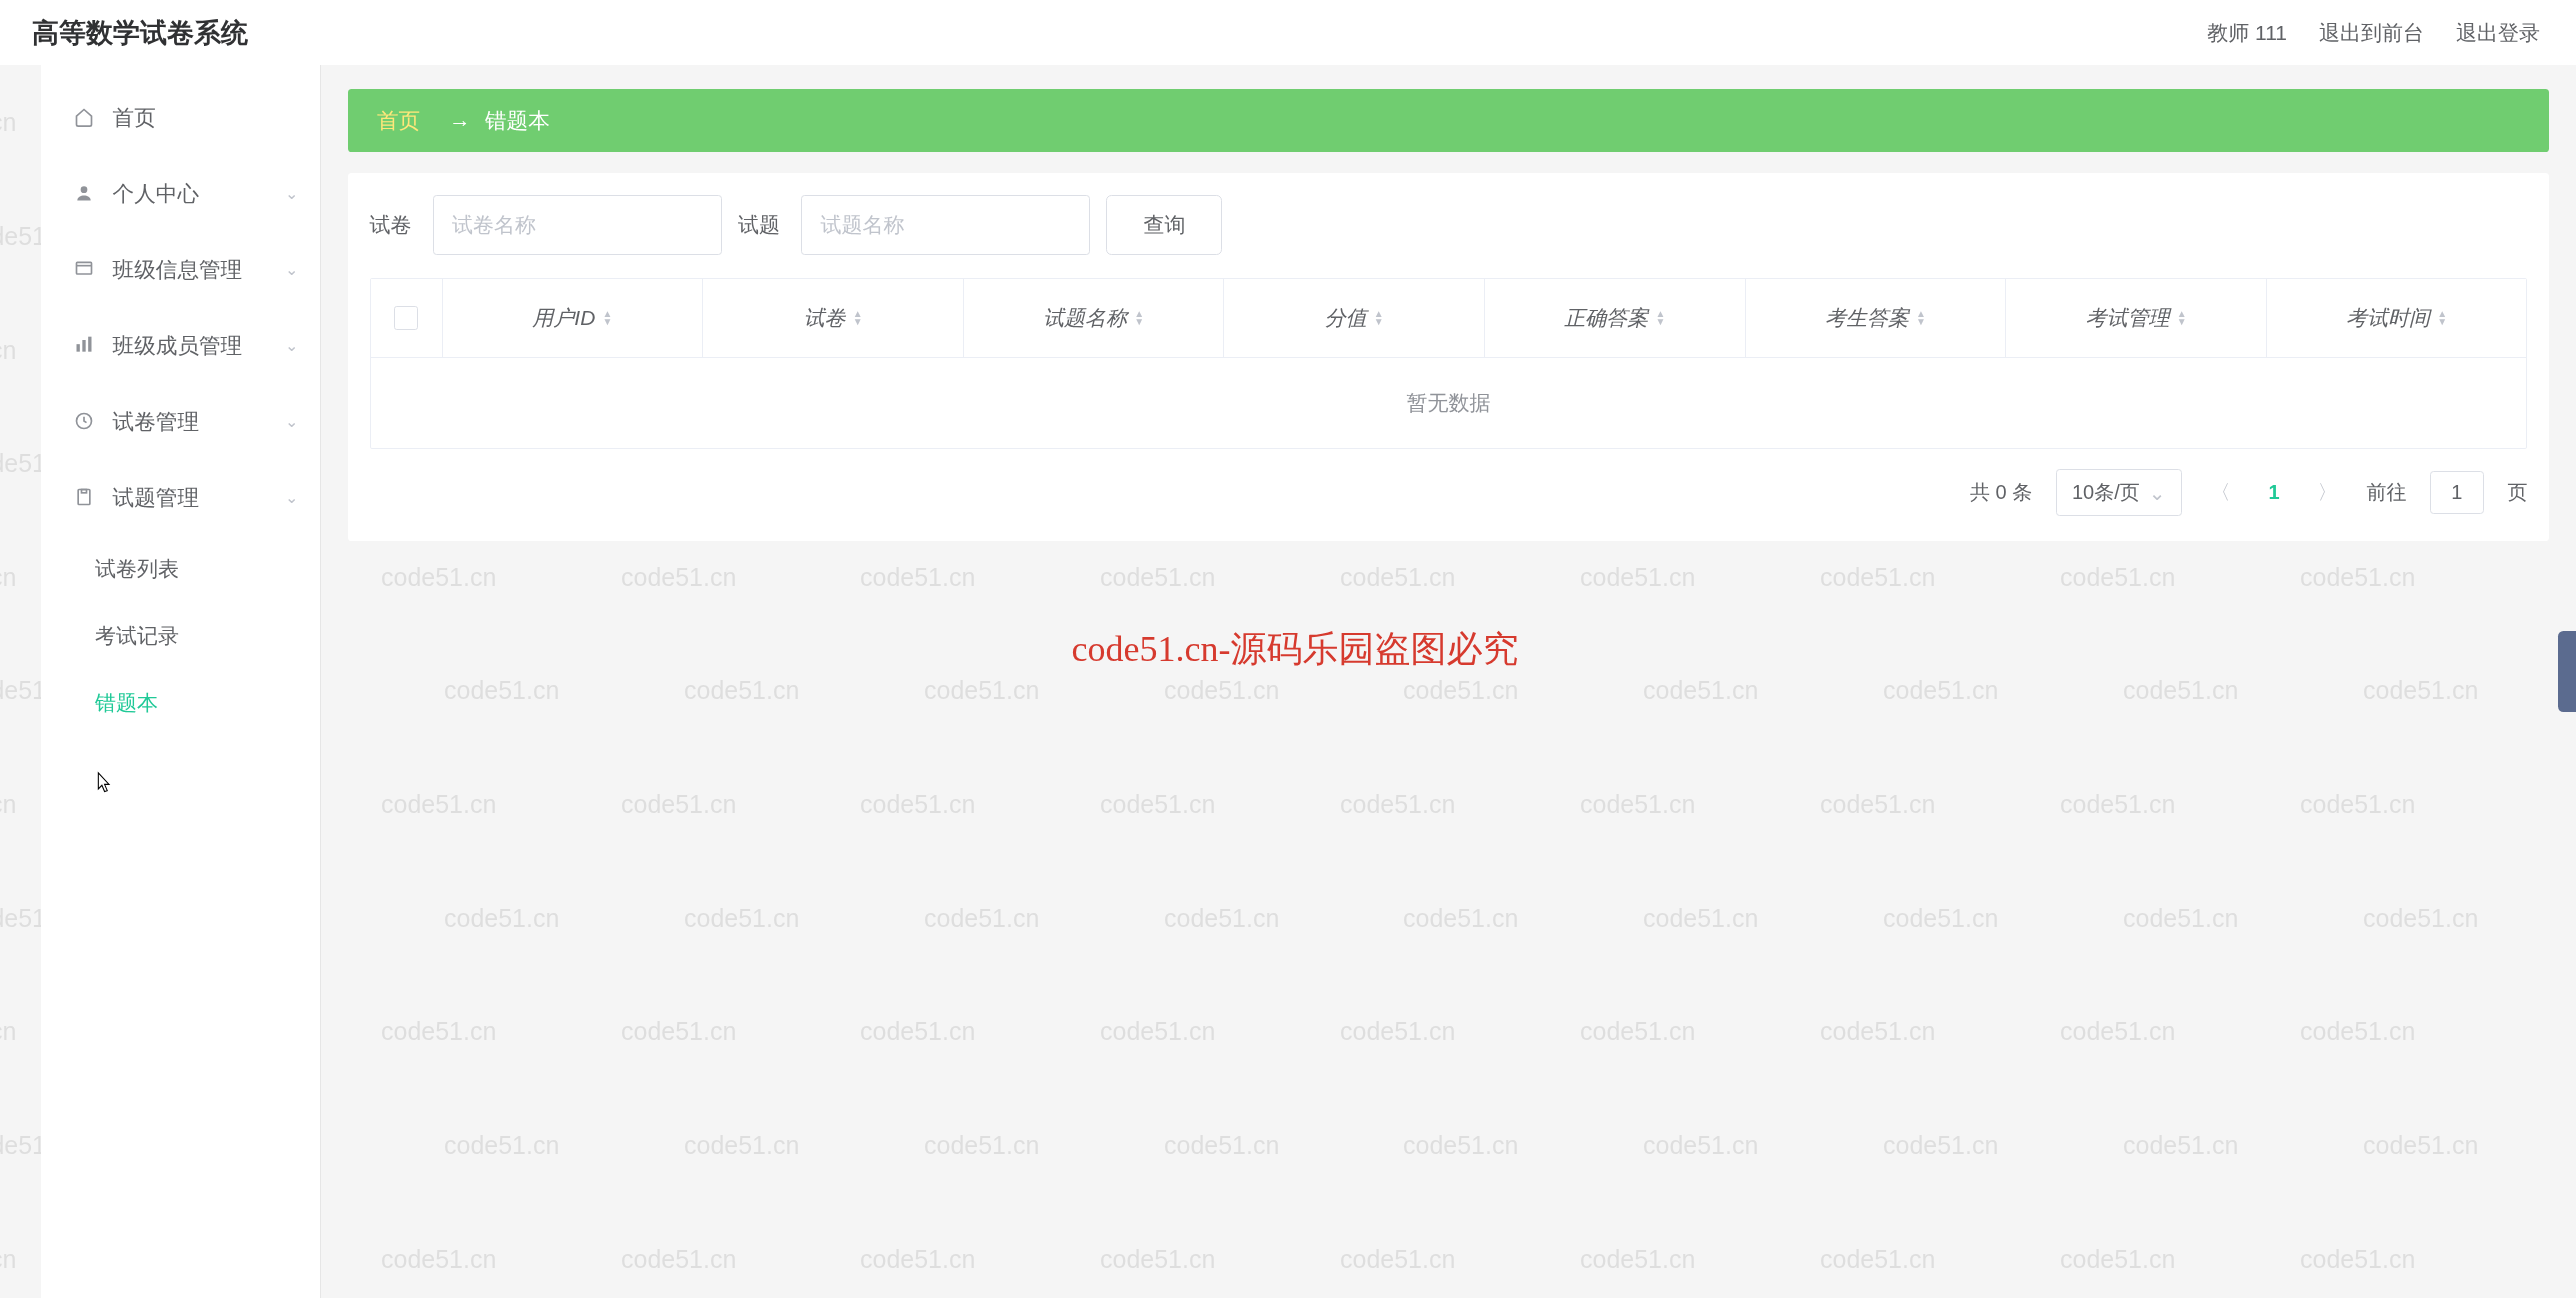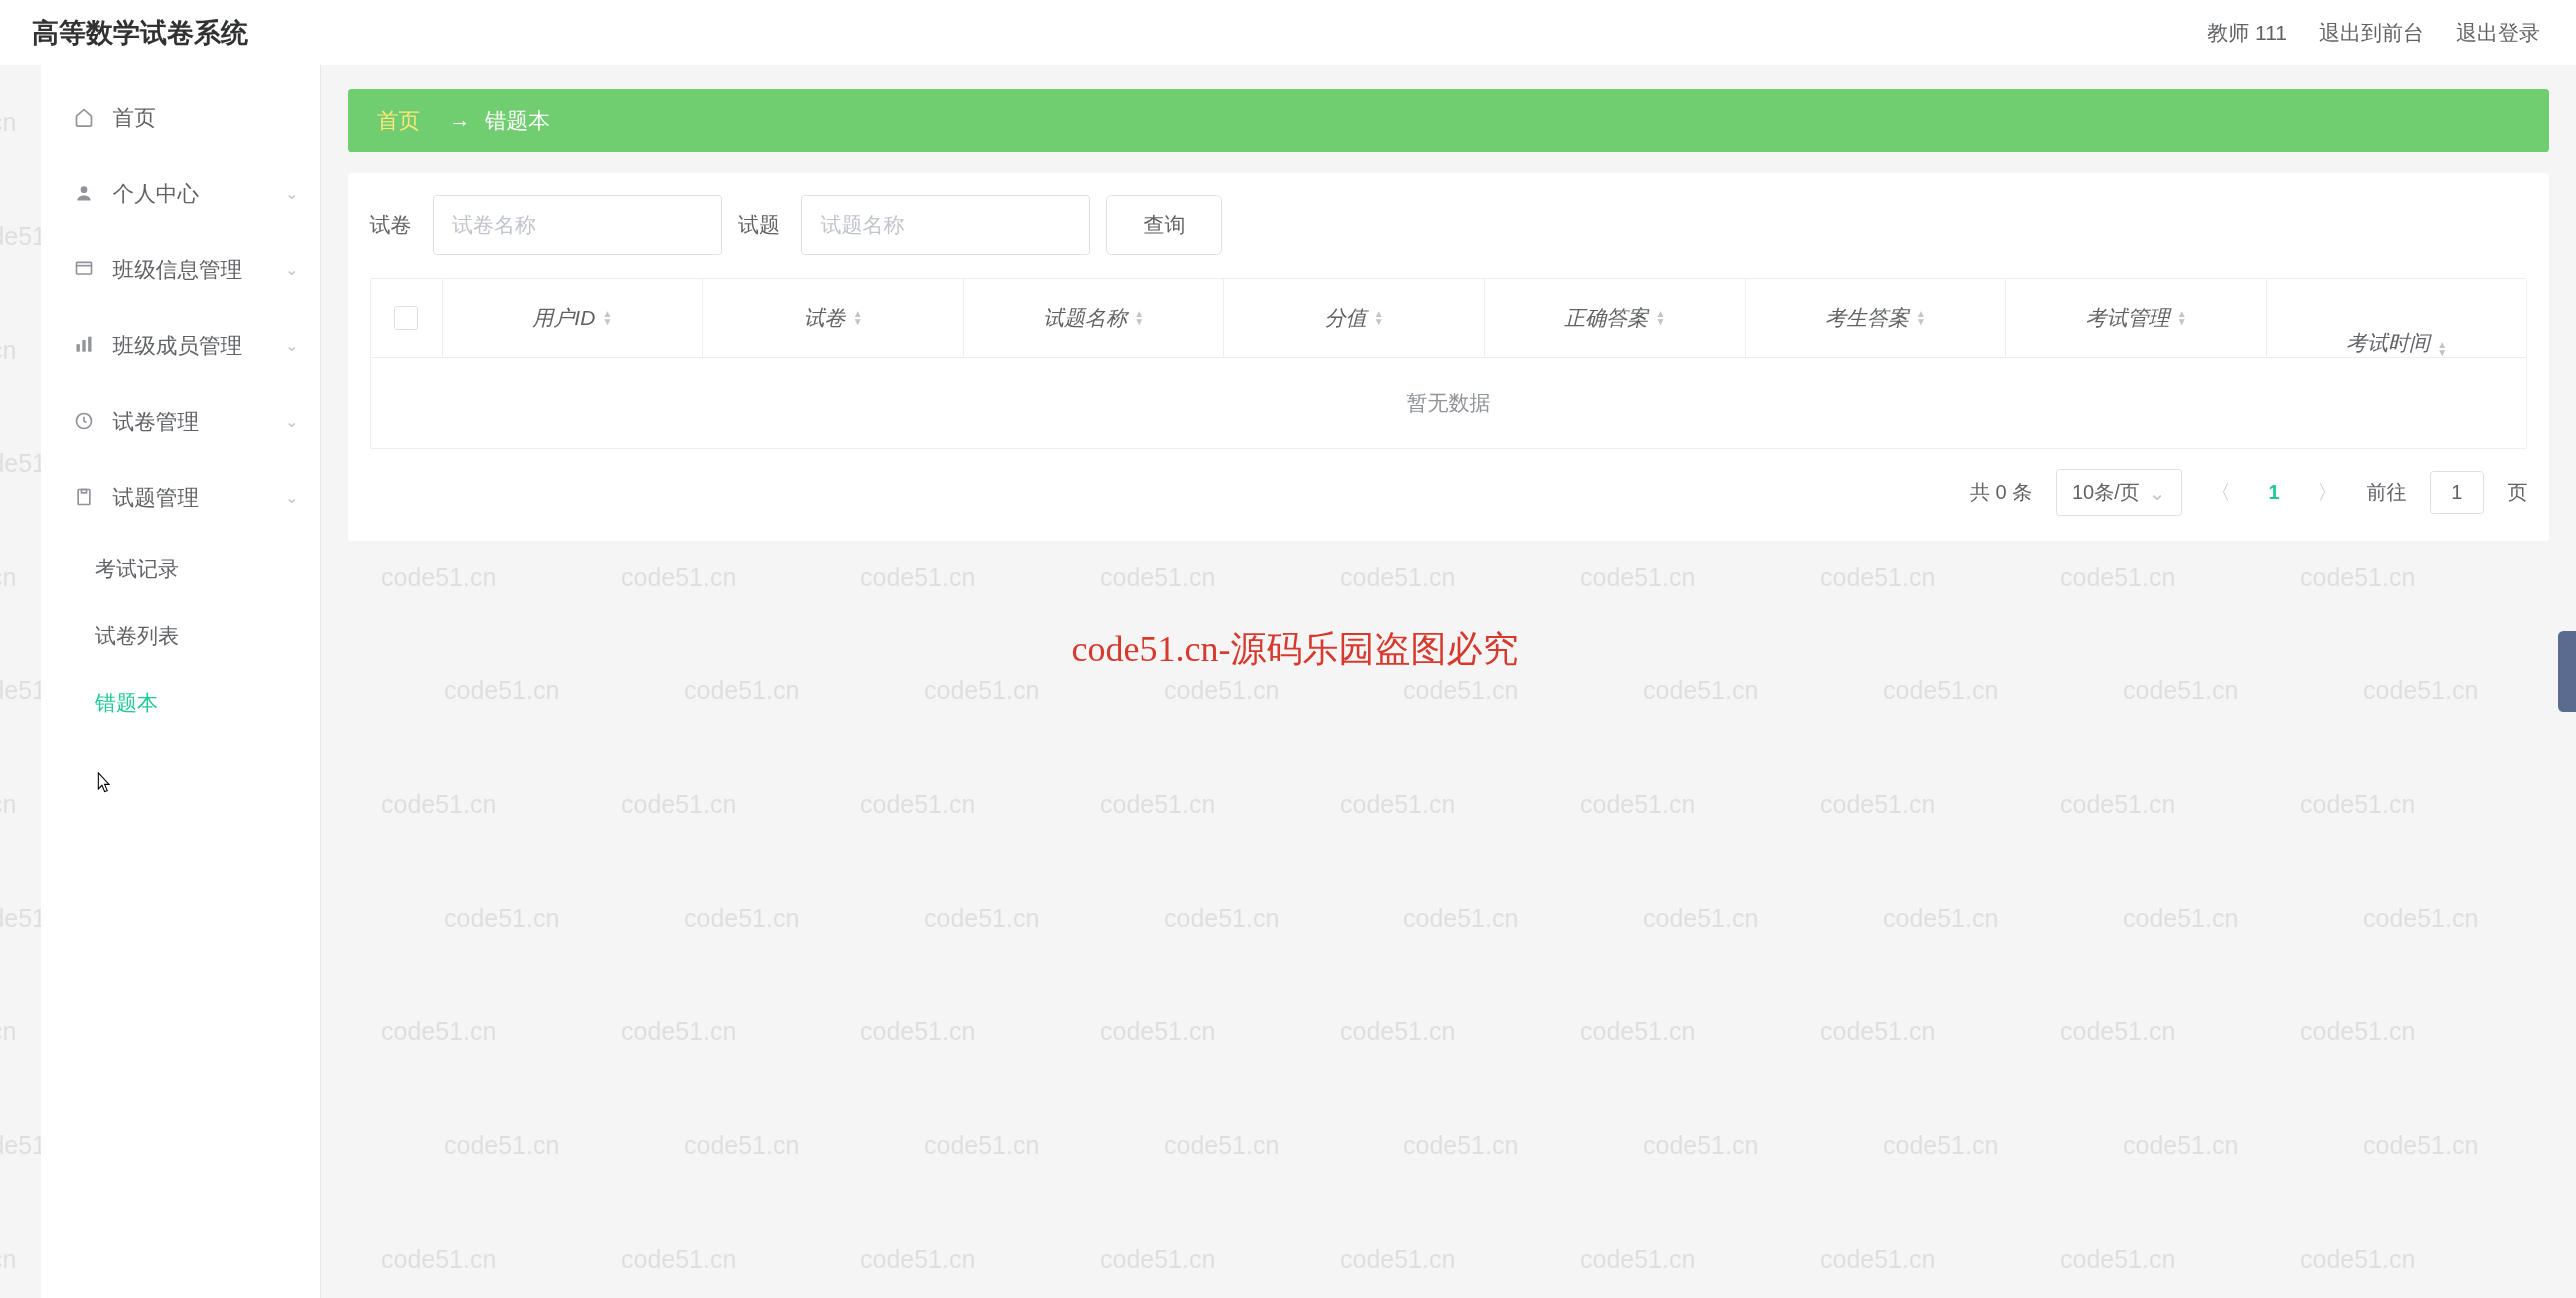--- a/index.html
+++ b/index.html
@@ -110,21 +110,21 @@
 }
 .tbl { width: 100%; border: 0.9px solid #ebeef5; border-radius: 1.8px; }
 .tbl-head {
   display: flex; align-items: center; height: 79px; background: #fff;
   border-bottom: 0.9px solid #ebeef5;
 }
 .th, .td {
   flex: 1; text-align: center; font-size: 21px; color: #606266; position: relative;
   border-right: 0.9px solid #ebeef5; height: 100%; display: flex; align-items: center; justify-content: center; font-style: italic;
 }
-.th:last-child, .td:last-child { border-right: none; align-items: flex-end; }
+.th:last-child, .td:last-child { border-right: none; }
 .th.chk, .td.chk { flex: 0 0 72px; }
 .chkbox {
   width: 23.5px; height: 23.5px; border: 0.9px solid #dcdfe6; border-radius: 2.7px; background: #fff;
 }
 .sort-caret {
   display: inline-flex; flex-direction: column; margin-left: 7.2px; line-height: 0;
 }
 .sort-caret span { font-size: 10px; color: #c0c4cc; line-height: 8px; }
 .tbl-empty {
   height: 90px; display: flex; align-items: center; justify-content: center;
@@ -374,24 +374,24 @@
             <rect x="5" y="3" width="14" height="18" rx="1"></rect>
             <rect x="9" y="3" width="6" height="4"></rect>
           </svg>
       </span>
       <span>试题管理</span>
       <span class="chev">⌄</span>
     </div>
 
 
     <div class="submenu-item">
+      <span>试卷列表</span>
+    </div>
+    <div class="submenu-item">
       <span>考试记录</span>
-    </div>
-    <div class="submenu-item">
-      <span>试卷列表</span>
     </div>
     <div class="submenu-item active">
       <span>错题本</span>
     </div>
 
   </div>
 
   <div class="main">
     <div class="breadcrumb-bar">
       <span class="bc-home">首页</span>

